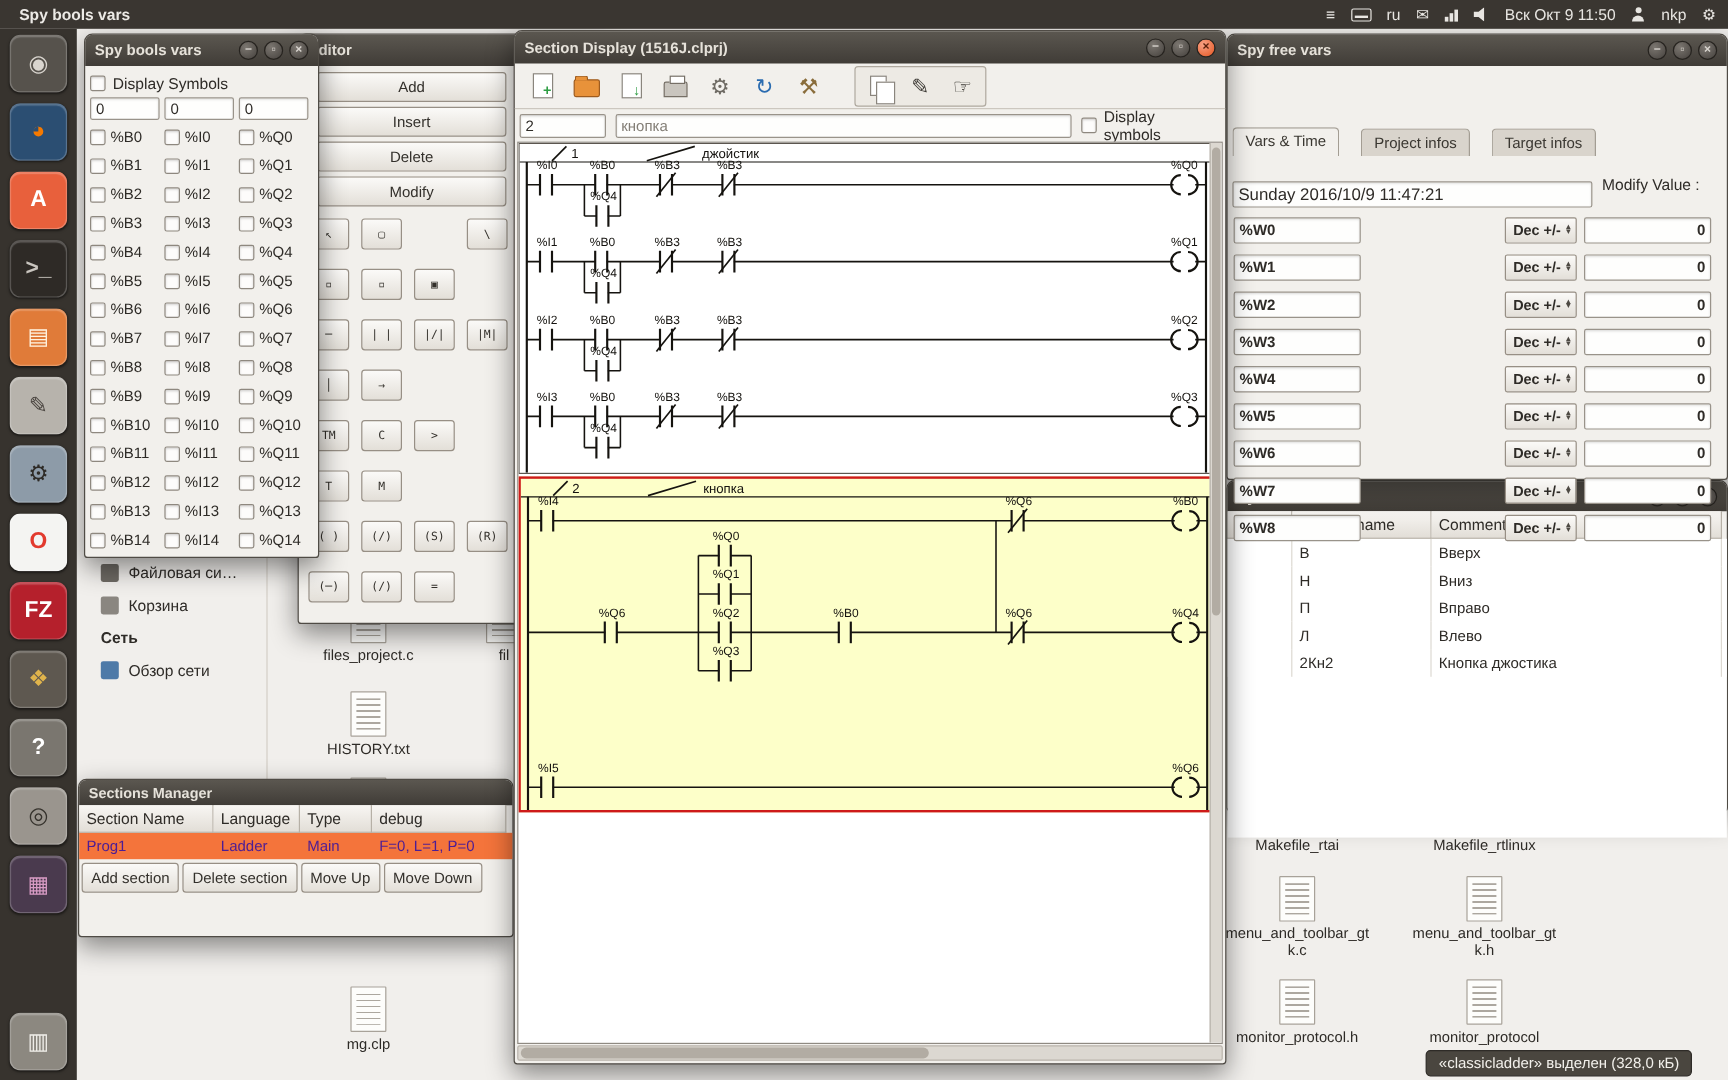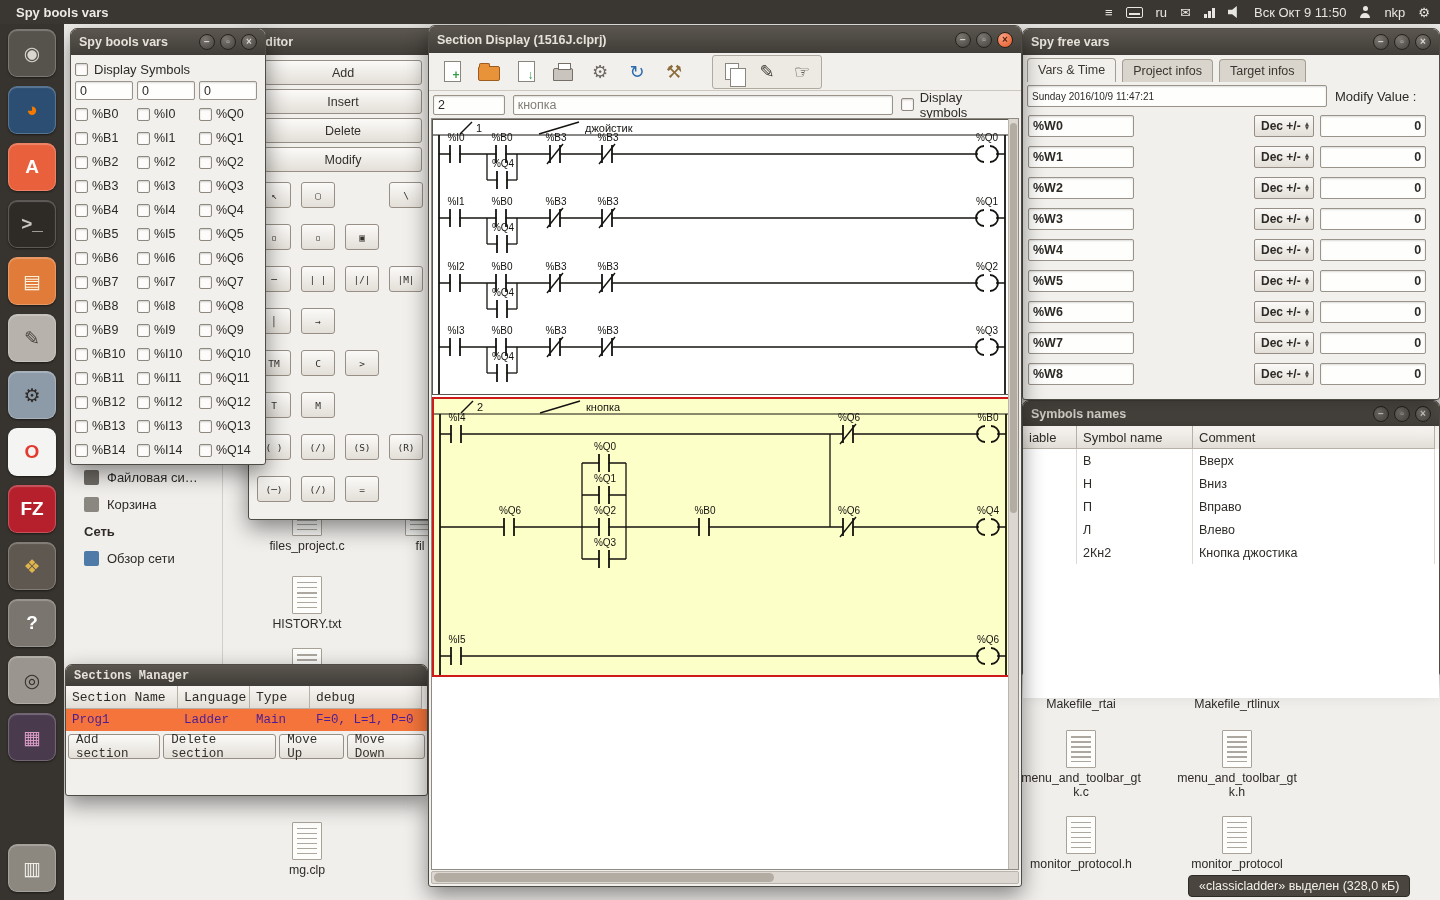--- a/index.html
+++ b/index.html
@@ -62,21 +62,21 @@
   
   #w-editor { left:248px; top:28px; width:262px; height:492px; z-index:2; }
   #w-editor .body { padding:5px 0; }
   .ed-btn { width:158px; height:25px; margin:0 auto 4px 15px; }
   #editor-palette { margin:10px 0 0 8px; }
   .pal-row { display:flex; gap:10px; margin-bottom:16px; }
   .pal-btn { width:34px; height:26px; font-size:9.5px; font-family:"DejaVu Sans Mono","Liberation Mono",monospace; }
   .pal-btn.empty { visibility:hidden; }
 
   
-  #w-secmgr { left:65px; top:664px; width:363px; height:132px; z-index:3;font-family:Liberation Mono, monospace; }
+  #w-secmgr { left:65px; top:649px; width:363px; height:132px; z-index:3; }
   #w-secmgr .titlebar { height:21px; font-size:12px; }
   #sec-head { display:flex; height:23px; }
   #sec-row { display:flex; height:22px; background:#F4743B; color:#4c1d95; }
   #sec-row .cell { font-size:12.5px; display:flex; align-items:center; padding:0 6px; }
   #sec-btns { display:flex; gap:3px; padding:3px 2px; }
   #sec-btns .btn { height:25px; padding:0 7px; }
 
   
   #w-secdisp { left:428px; top:25px; width:594px; height:862px; z-index:5; }
   #w-secdisp .titlebar { height:27px; }
@@ -98,25 +98,25 @@
   #ladder { position:relative; margin:0 2px; height:752px; background:#FFF; border:1px solid #8F8A82; overflow:hidden; }
   #rung1 { position:absolute; left:0; top:0; width:580px; height:276px; background:#FFF; border:1px solid #5B564F; }
   #rung2 { position:absolute; left:0; top:278px; width:580px; height:280px; background:#FDFFC9; border:2px solid #CE1A1A; }
   #lvscroll { position:absolute; right:0; top:0; width:10px; height:750px; background:#DCD8D1; border-left:1px solid #B9B4AC; }
   #lvscroll .handle { position:absolute; left:1px; top:4px; width:7px; height:390px; background:#B2ACA3; border-radius:4px; }
   #lhscroll { position:relative; margin:1px 2px 0 2px; height:13px; background:#DCD8D1; border:1px solid #B9B4AC; border-radius:2px; }
   #lhscroll .handle { position:absolute; left:2px; top:1px; width:58%; height:9px; background:#B2ACA3; border-radius:5px; }
 
   
   #w-spyfree { left:1022px; top:28px; width:418px; height:372px; z-index:4; }
-  #sf-tabs { display:flex; align-items:flex-end; gap:6px; padding:3px 4px 0 4px; }
+  #sf-tabs { display:flex; align-items:flex-end; gap:18px; padding:3px 4px 0 4px;margin-top:48px; }
   .tab { padding:4px 10px; font-size:12.5px; border:1px solid #A39D93; border-bottom:none; border-radius:4px 4px 0 0; background:#D9D4CC; color:#3A3731; }
   .tab.active { background:#F2F0EC; padding-bottom:5px; }
   #sf-info { display:flex; align-items:center; gap:8px; padding:3px 4px; }
-  #sf-date { width:300px; height:22px; font-size:10px; }
+  #sf-date { width:300px; height:22px; font-size:14px;margin-top:18px; }
   #sf-modify { font-size:13px; }
   .wrow { display:flex; align-items:center; gap:6px; height:31px; padding:0 5px;font-weight:bold; }
   .w-name { width:106px; height:22px; }
   .w-spacer { width:108px; }
   .spin { display:flex; align-items:center; gap:3px; height:22px; background:linear-gradient(#FBFAF8,#E3DFD8); border:1px solid #978F85; border-radius:2px; padding:0 3px 0 6px; font-size:12px; }
   .spin .arr { display:grid; line-height:.55; font-size:6.5px; color:#4E4A44; }
   .w-val { width:106px; height:22px; justify-content:flex-end; }
 
   
   #w-symbols { left:1022px; top:400px; width:418px; height:276px; z-index:4; }

